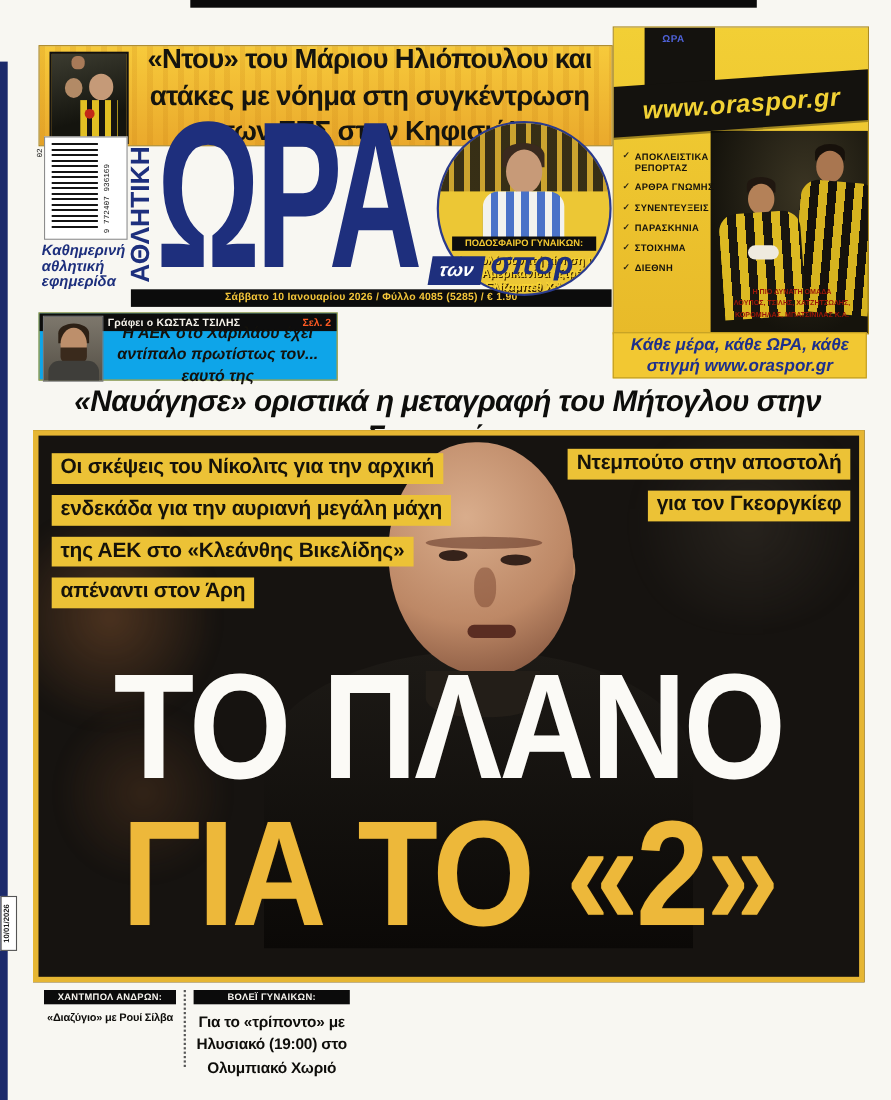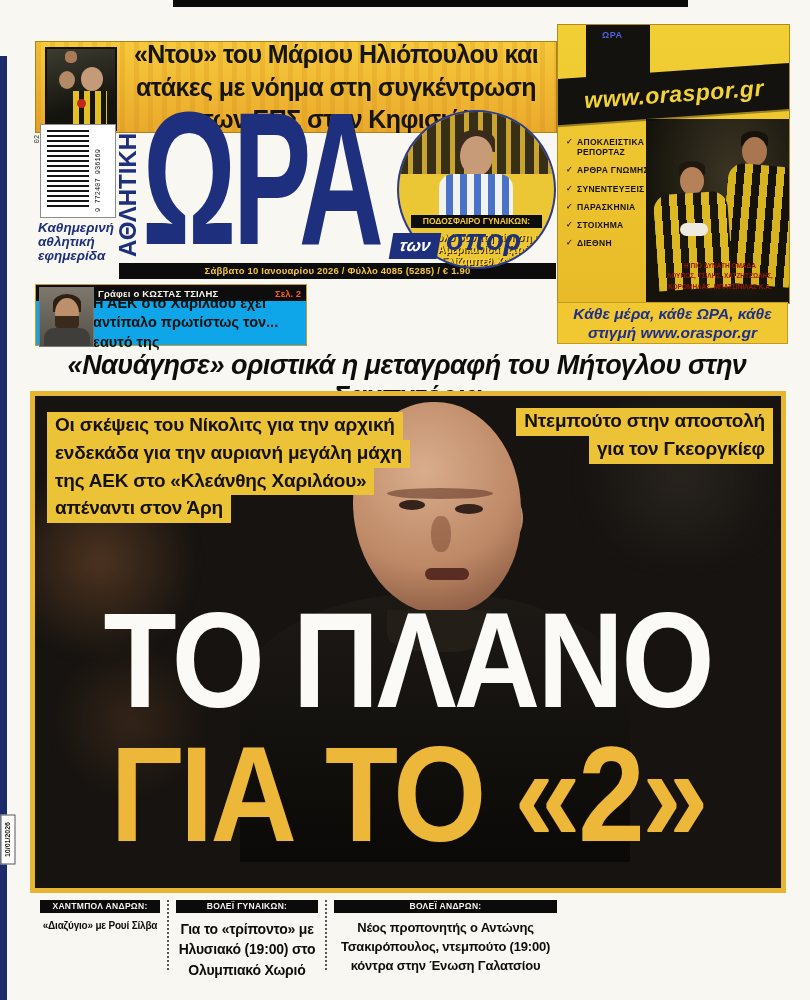--- a/index.html
+++ b/index.html
@@ -95,21 +95,21 @@
         justify-content:space-between;padding:0 5px 0 62px;}
   .col-byline{color:#f5f2ea;font-size:9.5px;font-weight:800;letter-spacing:.2px;}
   .col-pageref{color:#ff5a22;font-size:9.5px;font-weight:800;}
   .col-photo{position:absolute;left:3px;top:2px;width:53px;height:58px;border:1px solid #777;z-index:2;overflow:hidden;}
   .ph1{background:linear-gradient(180deg,#7d776c,#555046);} .ph2{background:linear-gradient(180deg,#d6c78e,#b7a36a);}
   .face-hair{position:absolute;left:13px;top:6px;width:28px;height:18px;border-radius:50% 50% 0 0;background:#2c2015;}
   .face-head{position:absolute;left:15px;top:10px;width:24px;height:30px;border-radius:50%;background:#bd8f6b;}
   .face-beard{position:absolute;left:15px;top:28px;width:24px;height:16px;border-radius:0 0 50% 50%;background:#3a2a1c;}
   .face-body{position:absolute;left:4px;top:40px;width:46px;height:20px;border-radius:10px 10px 0 0;background:#3f3e3a;}
   .col-text{position:absolute;left:57px;top:17px;right:3px;bottom:1px;display:flex;align-items:center;justify-content:center;
-        font-weight:800;color:#13110c;line-height:1.35;}
+        text-align:center;font-weight:800;color:#13110c;line-height:1.35;font-style:italic;}
   .s1 .col-text{font-size:14.5px;} .s2 .col-text{font-size:13.5px;}
 
   
   .subhead{left:28px;top:350px;width:758px;text-align:center;font-size:27px;font-weight:900;font-style:italic;
         color:#0d0d0b;letter-spacing:-0.5px;}
 
   
   .main-panel{left:30px;top:391px;width:746px;height:492px;border:5px solid #e6b633;background:#161310;overflow:hidden;}
   .blob{position:absolute;border-radius:50%;filter:blur(7px);}
   .blob1{left:-30px;top:60px;width:190px;height:210px;background:radial-gradient(circle,#7a4e2d,rgba(0,0,0,0) 70%);opacity:.55;}
@@ -122,21 +122,21 @@
         background:radial-gradient(circle at 42% 32%,#d9ad8c,#bd8866 55%,#8a5a42 88%);}
   .coach-brow{position:absolute;left:352px;top:92px;width:106px;height:11px;border-radius:50%;background:rgba(92,50,35,.55);}
   .coach-eye{position:absolute;height:10px;border-radius:50%;background:#35221a;}
   .eye-l{left:364px;top:104px;width:26px;} .eye-r{left:420px;top:108px;width:28px;}
   .coach-nose{position:absolute;left:396px;top:120px;width:20px;height:36px;border-radius:45%;background:rgba(122,70,48,.5);}
   .coach-mouth{position:absolute;left:390px;top:172px;width:44px;height:12px;border-radius:7px;background:#5a2d22;}
   .coach-collar{position:absolute;left:352px;top:214px;width:104px;height:42px;border-radius:0 0 42% 42%;background:#231e18;}
   .story-left{position:absolute;left:12px;top:16px;}
   .story-right{position:absolute;right:8px;top:12px;display:flex;flex-direction:column;align-items:flex-end;}
   .hl-line{display:table;background:#ecc236;color:#15120a;font-weight:800;font-size:19px;line-height:1.2;
-        padding:2px 8px 3px;margin-bottom:0;letter-spacing:-0.2px;white-space:nowrap;}
+        padding:2px 8px 3px;margin-bottom:10px;letter-spacing:-0.2px;white-space:nowrap;}
   .story-right .hl-line{display:block;}
   .big-headline{position:absolute;left:0;width:100%;text-align:center;line-height:1;}
   .big1{top:196px;} .big2{top:330px;}
   .big-headline span{display:inline-block;font-size:136px;font-weight:900;letter-spacing:-3px;
         transform:scaleX(.88);transform-origin:center top;white-space:nowrap;}
   .big1 span{color:#fbfaf6;} .big2 span{color:#edb83a;text-shadow:0 0 2px rgba(90,60,0,.4);}
 
   
   .bottom{left:33px;top:900px;width:753px;height:70px;display:flex;}
   .bcol{box-sizing:border-box;padding:0 7px;}
@@ -267,21 +267,21 @@
     <div class="coach-brow"></div>
     <div class="coach-eye eye-l"></div>
     <div class="coach-eye eye-r"></div>
     <div class="coach-nose"></div>
     <div class="coach-mouth"></div>
     <div class="coach-collar"></div>
 
     <div class="story-left">
       <span class="hl-line">Οι σκέψεις του Νίκολιτς για την αρχική</span>
       <span class="hl-line">ενδεκάδα για την αυριανή μεγάλη μάχη</span>
-      <span class="hl-line">της ΑΕΚ στο «Κλεάνθης Χαριλάου»</span>
+      <span class="hl-line">της ΑΕΚ στο «Κλεάνθης Βικελίδης»</span>
       <span class="hl-line">απέναντι στον Άρη</span>
     </div>
     <div class="story-right">
       <span class="hl-line">Ντεμπούτο στην αποστολή</span>
       <span class="hl-line">για τον Γκεοργκίεφ</span>
     </div>
 
     <div class="big-headline big1">
       <span>ΤΟ ΠΛΑΝΟ</span>
     </div>
@@ -292,19 +292,15 @@
 
   <div class="abs bottom">
     <div class="bcol b1">
       <div class="bcat">ΧΑΝΤΜΠΟΛ ΑΝΔΡΩΝ:</div>
       <div class="btext">«Διαζύγιο» με Ρουί Σίλβα</div>
     </div>
     <div class="bcol b3">
       <div class="bcat">ΒΟΛΕΪ ΓΥΝΑΙΚΩΝ:</div>
       <div class="btext">Για το «τρίποντο» με Ηλυσιακό (19:00) στο Ολυμπιακό Χωριό</div>
     </div>
-    <div class="bcol b4">
-      <div class="bcat">ΒΟΛΕΪ ΑΝΔΡΩΝ:</div>
-      <div class="btext">Νέος προπονητής ο Αντώνης Τσακιρόπουλος, ντεμπούτο (19:00) κόντρα στην Ένωση Γαλατσίου</div>
-    </div>
   </div>
 
 </div>
 
 </body></html>

